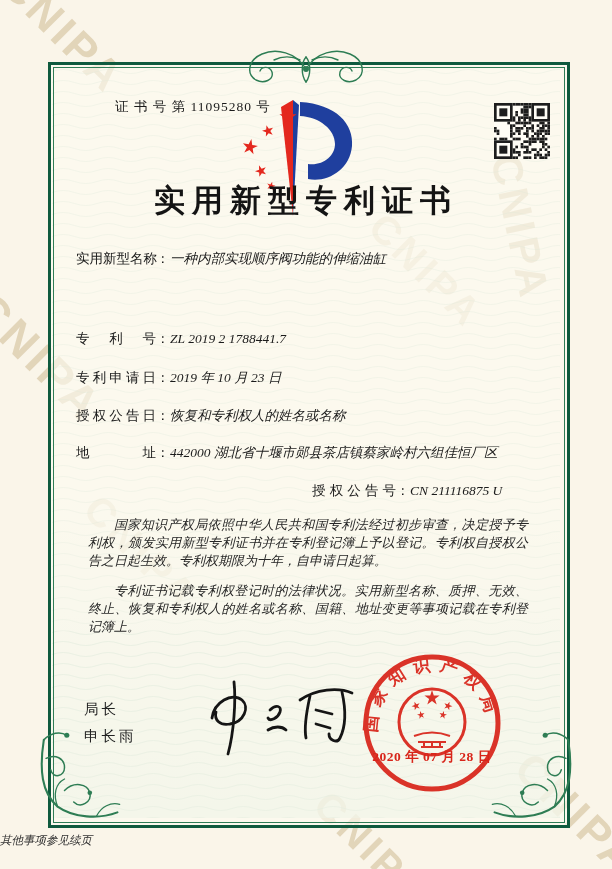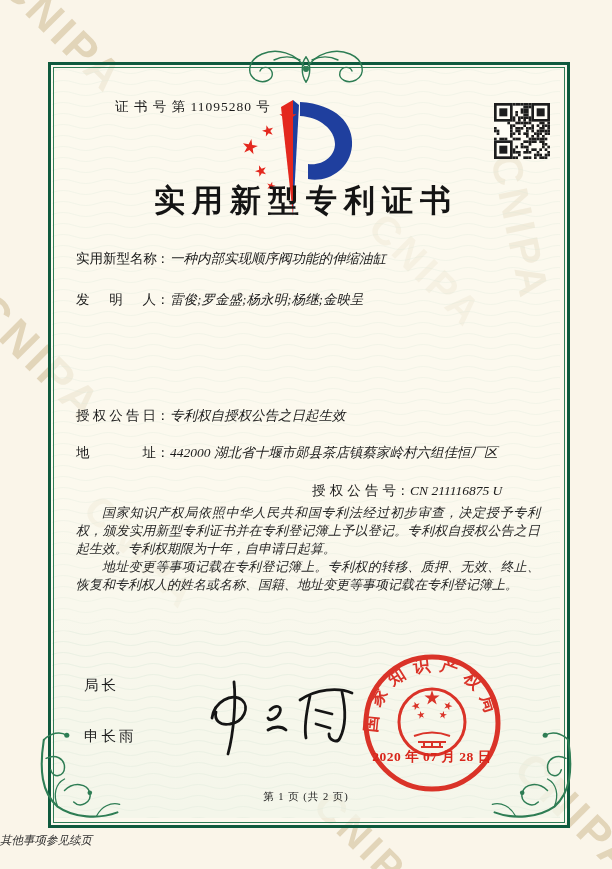--- a/index.html
+++ b/index.html
@@ -48,26 +48,26 @@
   .lbl{display:inline-block;width:80px;text-align:justify;text-align-last:justify;vertical-align:top;}
   .colon{display:inline-block;width:14px;}
   .val{white-space:pre-wrap;font-style:italic;}
   .grant-pair{position:absolute;left:312px;top:482px;font-size:13.5px;white-space:nowrap;}
   .grant-pair .lbl{width:84px;}
   .paras{
     position:absolute;left:76px;top:504px;width:464px;
     font-size:13px;line-height:18px;text-align:justify;
     font-style:italic;color:#262626;
   }
-  .paras p{margin:0;text-indent:2em;}
+  .paras p{margin:12px;text-indent:2em;}
   .signer{
     position:absolute;left:84px;font-family:"Liberation Sans","DejaVu Sans",sans-serif;
     font-size:14.5px;letter-spacing:3px;color:#222;
   }
-  .signer.t1{top:676px;} .signer.t2{top:727px;}
+  .signer.t1{top:700px;} .signer.t2{top:727px;}
   .sig{position:absolute;left:198px;top:666px;}
   .seal{position:absolute;left:357px;top:648px;opacity:.93;}
   .seal-date{
     position:absolute;left:357px;top:748px;width:150px;text-align:center;
     color:#d8251a;font-size:13.5px;font-weight:600;letter-spacing:.5px;white-space:nowrap;
   }
   .page-num{position:absolute;left:0;top:790px;width:612px;text-align:center;font-size:10.5px;letter-spacing:1px;}
   .cont-note{position:absolute;left:0;top:833px;width:612px;text-align:left;font-size:11.5px;font-style:italic;color:#333;}
 </style>
 </head>
@@ -321,36 +321,39 @@
       <use href="#st" transform="translate(37,77) scale(6) rotate(-20)"></use>
       <use href="#st" transform="translate(47,92) scale(4.5) rotate(15)"></use>
     </g>
   </svg>
 
   <div class="doc-title">实用新型专利证书</div>
 
   <div class="row" style="top:250px">
     <span class="lbl">实用新型名称</span><span class="colon">：</span><span class="val">一种内部实现顺序阀功能的伸缩油缸</span>
   </div>
-  <div class="row" style="top:291px">
-    <span class="lbl">发明人</span><span class="colon">：</span><span class="val">雷俊;罗金盛;杨永明;杨继;金映呈</span>
+  <div class="row" style="top:330px">
+    <span class="lbl">专利号</span><span class="colon">：</span><span class="val">ZL 2019 2 1788441.7</span>
+  </div>
+  <div class="row" style="top:369px">
+    <span class="lbl">专利申请日</span><span class="colon">：</span><span class="val">2019 年 10 月 23 日</span>
   </div>
   <div class="row" style="top:407px">
-    <span class="lbl">授权公告日</span><span class="colon">：</span><span class="val">专利权自授权公告之日起生效</span>
+    <span class="lbl">授权公告日</span><span class="colon">：</span><span class="val">恢复和专利权人的姓名或名称</span>
   </div>
   <div class="row" style="top:444px">
     <span class="lbl">地址</span><span class="colon">：</span><span class="val">442000 湖北省十堰市郧县茶店镇蔡家岭村六组佳恒厂区</span>
   </div>
   <div class="grant-pair">
     <span class="lbl">授权公告号</span><span class="colon">：</span><span class="val">CN 211116875 U</span>
   </div>
 
   <div class="paras">
     <p>国家知识产权局依照中华人民共和国专利法经过初步审查，决定授予专利权，颁发实用新型专利证书并在专利登记簿上予以登记。专利权自授权公告之日起生效。专利权期限为十年，自申请日起算。</p>
-    <p>地址变更等事项记载在专利登记簿上。专利权的转移、质押、无效、终止、恢复和专利权人的姓名或名称、国籍、地址变更等事项记载在专利登记簿上。</p>
+    <p>专利证书记载专利权登记时的法律状况。实用新型名称、质押、无效、终止、恢复和专利权人的姓名或名称、国籍、地址变更等事项记载在专利登记簿上。</p>
   </div>
 
   <div class="signer t1">局长</div>
   <div class="signer t2">申长雨</div>
 
   <svg class="sig" width="165" height="100" viewBox="0 0 165 100">
     <g fill="none" stroke="#151515" stroke-width="2.8" stroke-linecap="round">
       <path d="M14,52 C16,36 34,26 44,34 C52,41 46,56 32,58 C22,60 16,54 18,46"></path>
       <path d="M36,16 C38,34 36,66 30,88"></path>
       <path d="M72,44 C78,38 84,40 82,46 C80,52 72,56 70,52"></path>
@@ -381,16 +384,15 @@
       <use href="#st2" transform="translate(86,67) scale(4) rotate(12)"></use>
     </g>
     <g fill="none" stroke="#d8251a" stroke-width="2">
       <path d="M57,88 Q75,81 93,88"></path>
       <path d="M61,94 L89,94"></path>
       <path d="M64,99 L86,99 M67,99 L67,94 M75,99 L75,94 M83,99 L83,94"></path>
     </g>
   </svg>
   <div class="seal-date">2020 年 07 月 28 日</div>
 
-  <div class="page-num">第 1 页 (共 2 页)</div>
   <div class="cont-note">其他事项参见续页</div>
 
 </div>
 
 </body></html>

